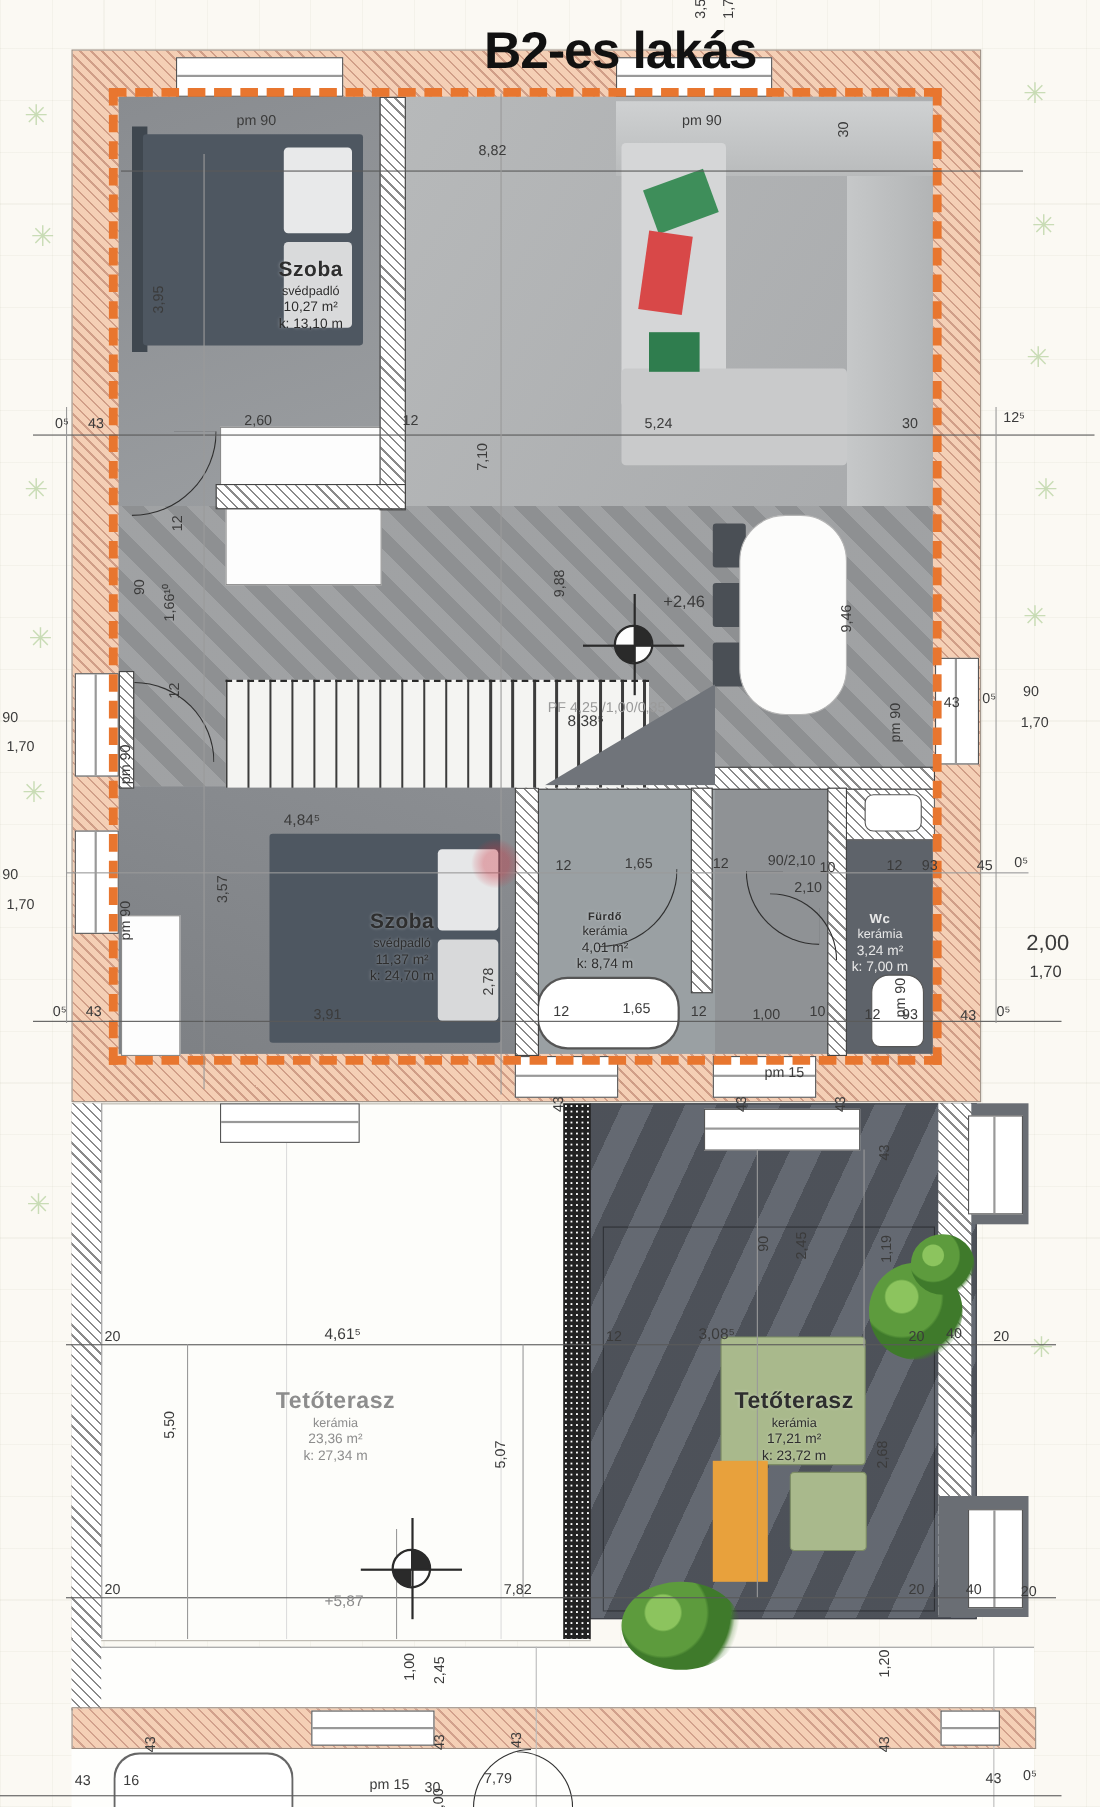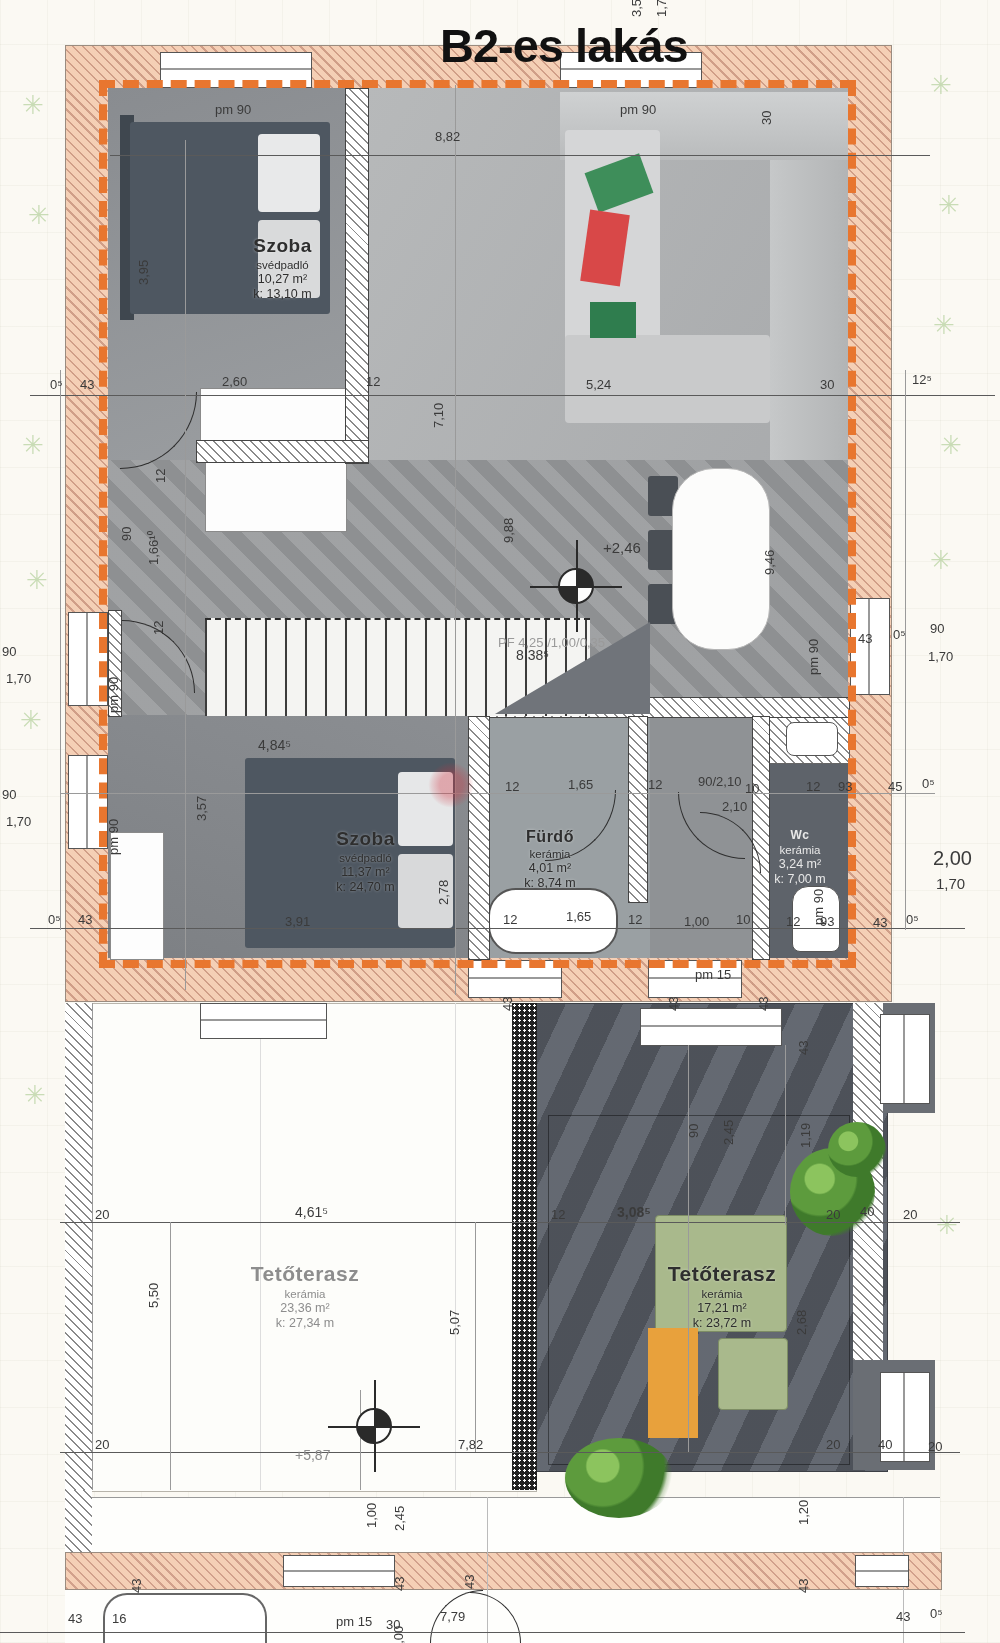--- a/index.html
+++ b/index.html
@@ -201,21 +201,21 @@
     <div class="ar">10,27 m²</div>
     <div class="pr">k:  13,10 m</div>
   </div>
   <div class="roomlbl dark" style="left:283px;top:828px;width:165px;">
     <div class="nm">Szoba</div>
     <div class="fl">svédpadló</div>
     <div class="ar">11,37 m²</div>
     <div class="pr">k:  24,70 m</div>
   </div>
   <div class="roomlbl dark" style="left:490px;top:828px;width:120px;">
-    <div class="nm" style="font-size:16px">Fürdő</div>
+    <div class="nm" style="font-size:10px">Fürdő</div>
     <div class="fl">kerámia</div>
     <div class="ar">4,01 m²</div>
     <div class="pr">k:  8,74 m</div>
   </div>
   <div class="roomlbl" style="left:755px;top:828px;width:90px;color:#e8e8e8;">
     <div class="nm" style="font-size:12px">Wc</div>
     <div class="fl">kerámia</div>
     <div class="ar">3,24 m²</div>
     <div class="pr">k:  7,00 m</div>
   </div>
@@ -300,21 +300,21 @@
       <span class="dim rot" style="left: 514px; top: 998px;">43</span>
       <span class="dim rot" style="left: 680px; top: 998px;">43</span>
       <span class="dim rot" style="left: 770px; top: 998px;">43</span>
       <span class="dim rot" style="left: 810px; top: 1042px;">43</span>
       <span class="dim rot" style="left: 700px; top: 1125px;">90</span>
       <span class="dim rot" style="left: 735px; top: 1132px;">2,45</span>
       <span class="dim rot" style="left: 812px; top: 1135px;">1,19</span>
       <span class="dim" style="left: 95px; top: 1208px;">20</span>
       <span class="dim" style="left: 295px; top: 1205px; font-size: 14px;">4,61⁵</span>
       <span class="dim" style="left: 551px; top: 1208px;">12</span>
-      <span class="dim" style="left: 617px; top: 1205px; font-size: 14px; font-weight: bold;">3,08⁵</span>
+      <span class="dim" style="left: 635px; top: 1205px; font-size: 14px;">3,08⁵</span>
       <span class="dim" style="left: 826px; top: 1208px;">20</span>
       <span class="dim" style="left: 860px; top: 1205px;">40</span>
       <span class="dim" style="left: 903px; top: 1208px;">20</span>
       <span class="dim rot" style="left: 160px; top: 1295px;">5,50</span>
       <span class="dim rot" style="left: 461px; top: 1322px;">5,07</span>
       <span class="dim rot" style="left: 808px; top: 1322px;">2,68</span>
       <span class="dim" style="left: 95px; top: 1438px;">20</span>
       <span class="dim" style="left: 295px; top: 1448px; font-size: 14px; color: rgb(138, 138, 138);">+5,87</span>
       <span class="dim" style="left: 458px; top: 1438px;">7,82</span>
       <span class="dim" style="left: 826px; top: 1438px;">20</span>

